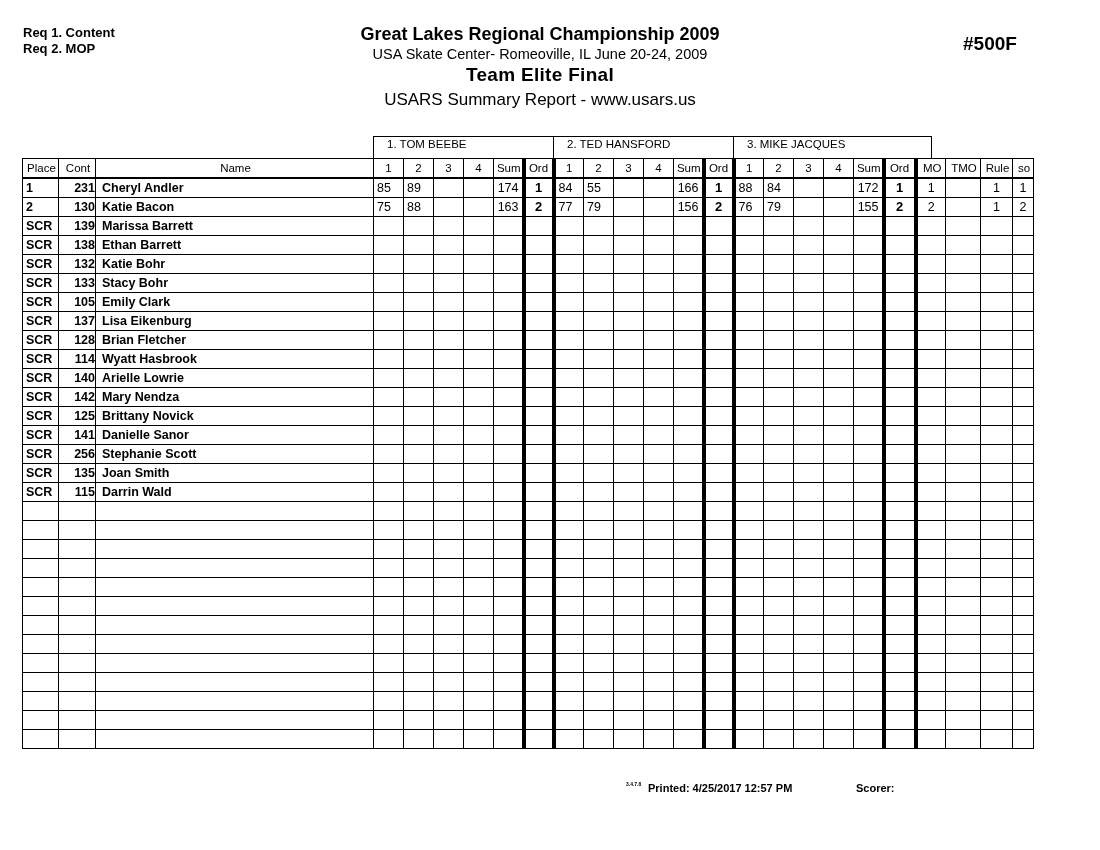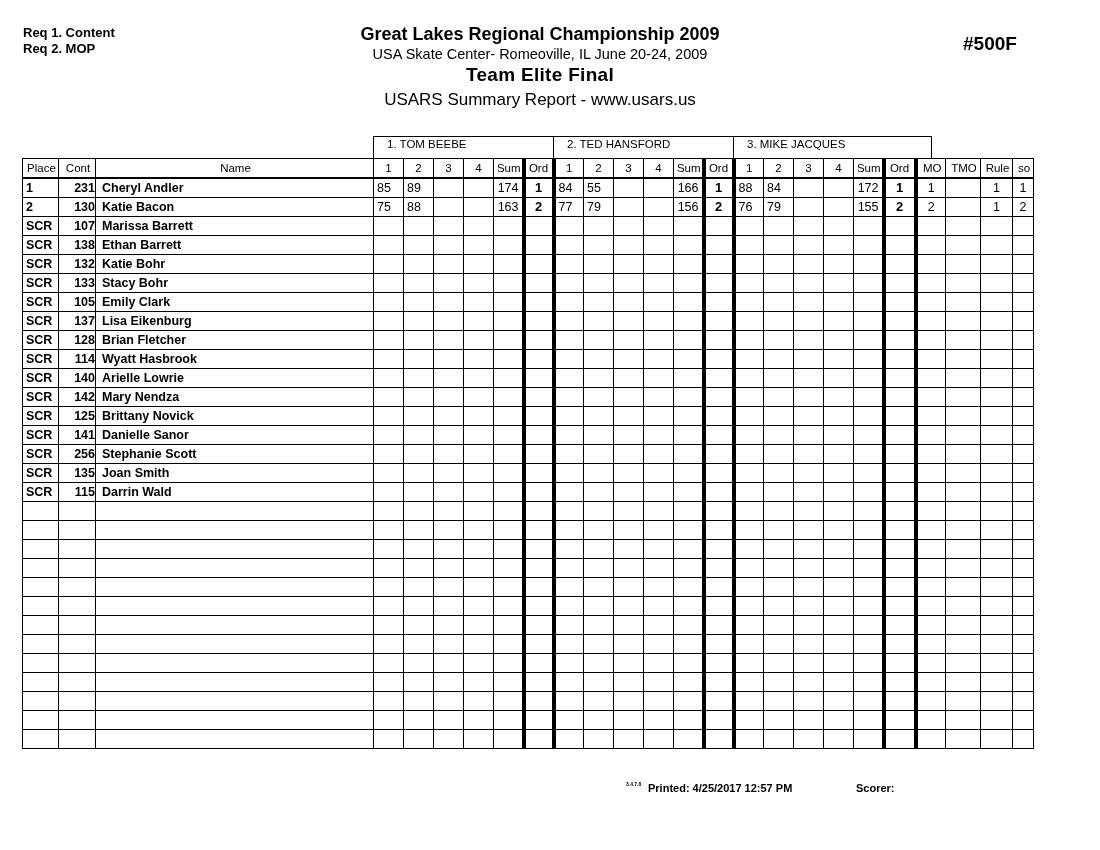--- a/index.html
+++ b/index.html
@@ -157,21 +157,21 @@
         <td class="num"></td>
         <td class="sum">155</td>
         <td class="ord thickL">2</td>
         <td class="ctr thickL">2</td>
         <td class="ctr"></td>
         <td class="ctr">1</td>
         <td class="ctr">2</td>
       </tr>
       <tr>
         <td class="b place">SCR</td>
-        <td class="b cont">107</td>
+        <td class="b cont">139</td>
         <td class="b name">Marissa Barrett</td>
         <td class="num"></td>
         <td class="num"></td>
         <td class="num"></td>
         <td class="num"></td>
         <td class="sum"></td>
         <td class="ord thickL"></td>
         <td class="num thickL"></td>
         <td class="num"></td>
         <td class="num"></td>

